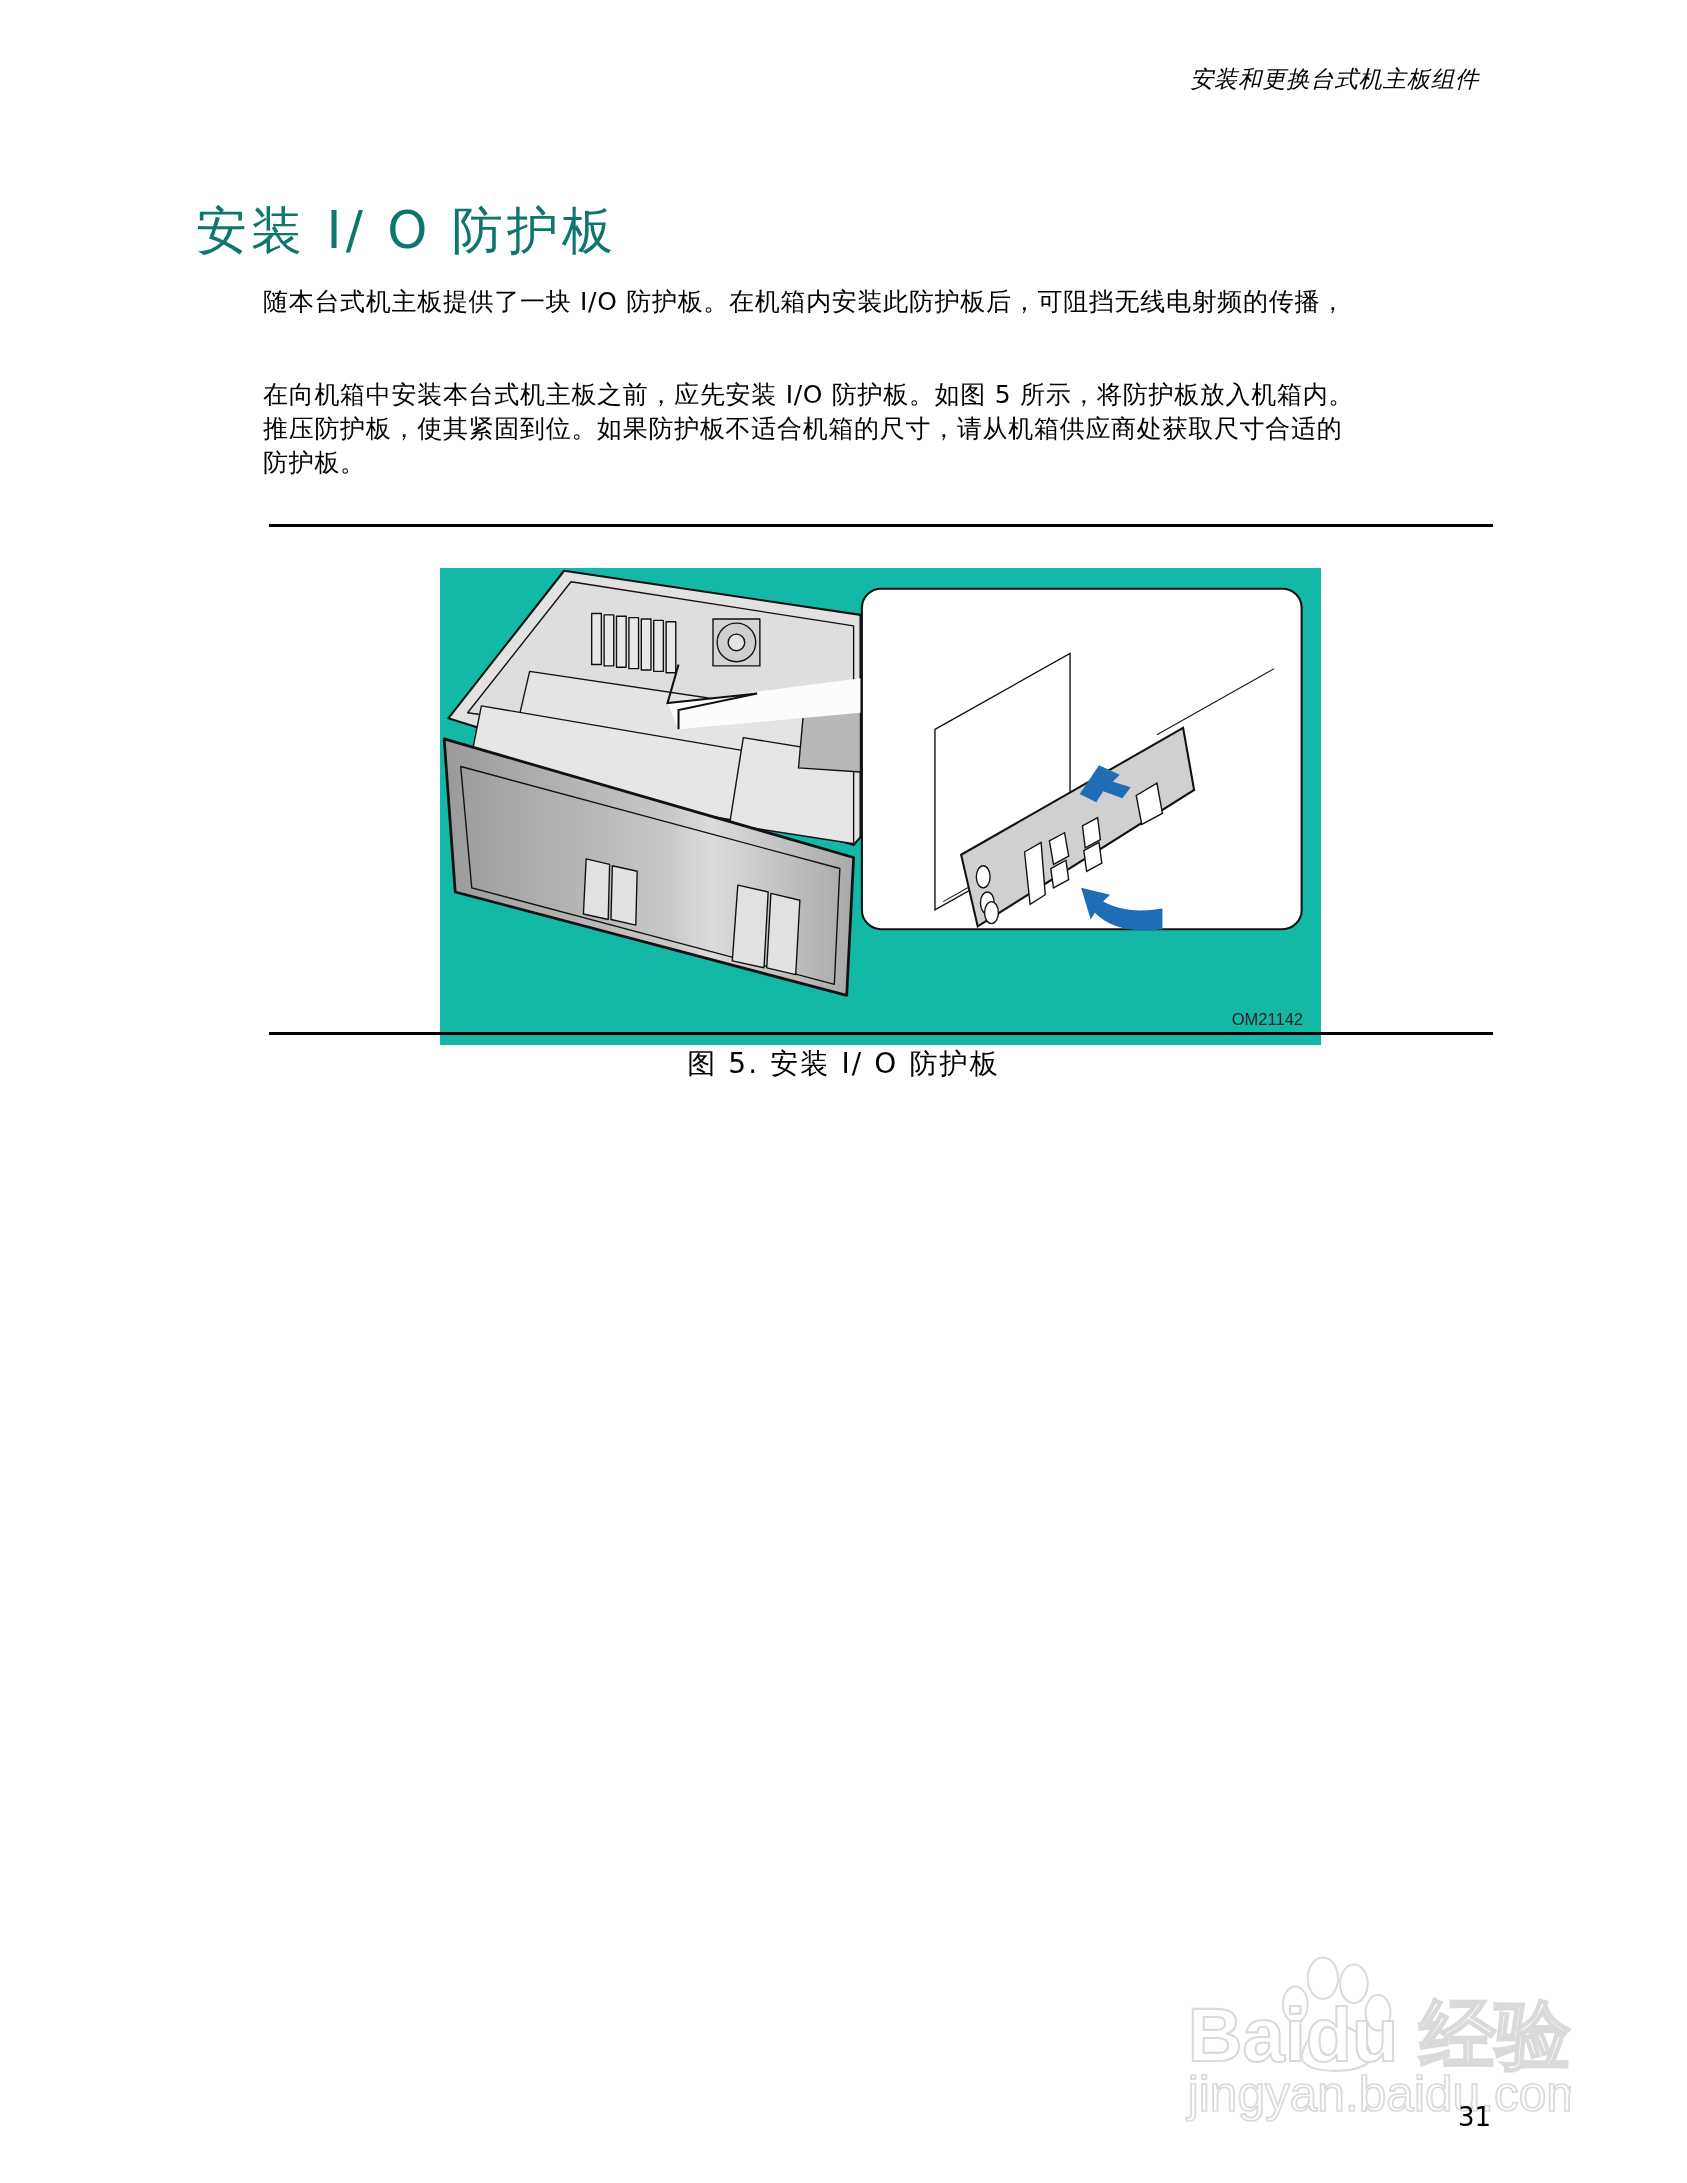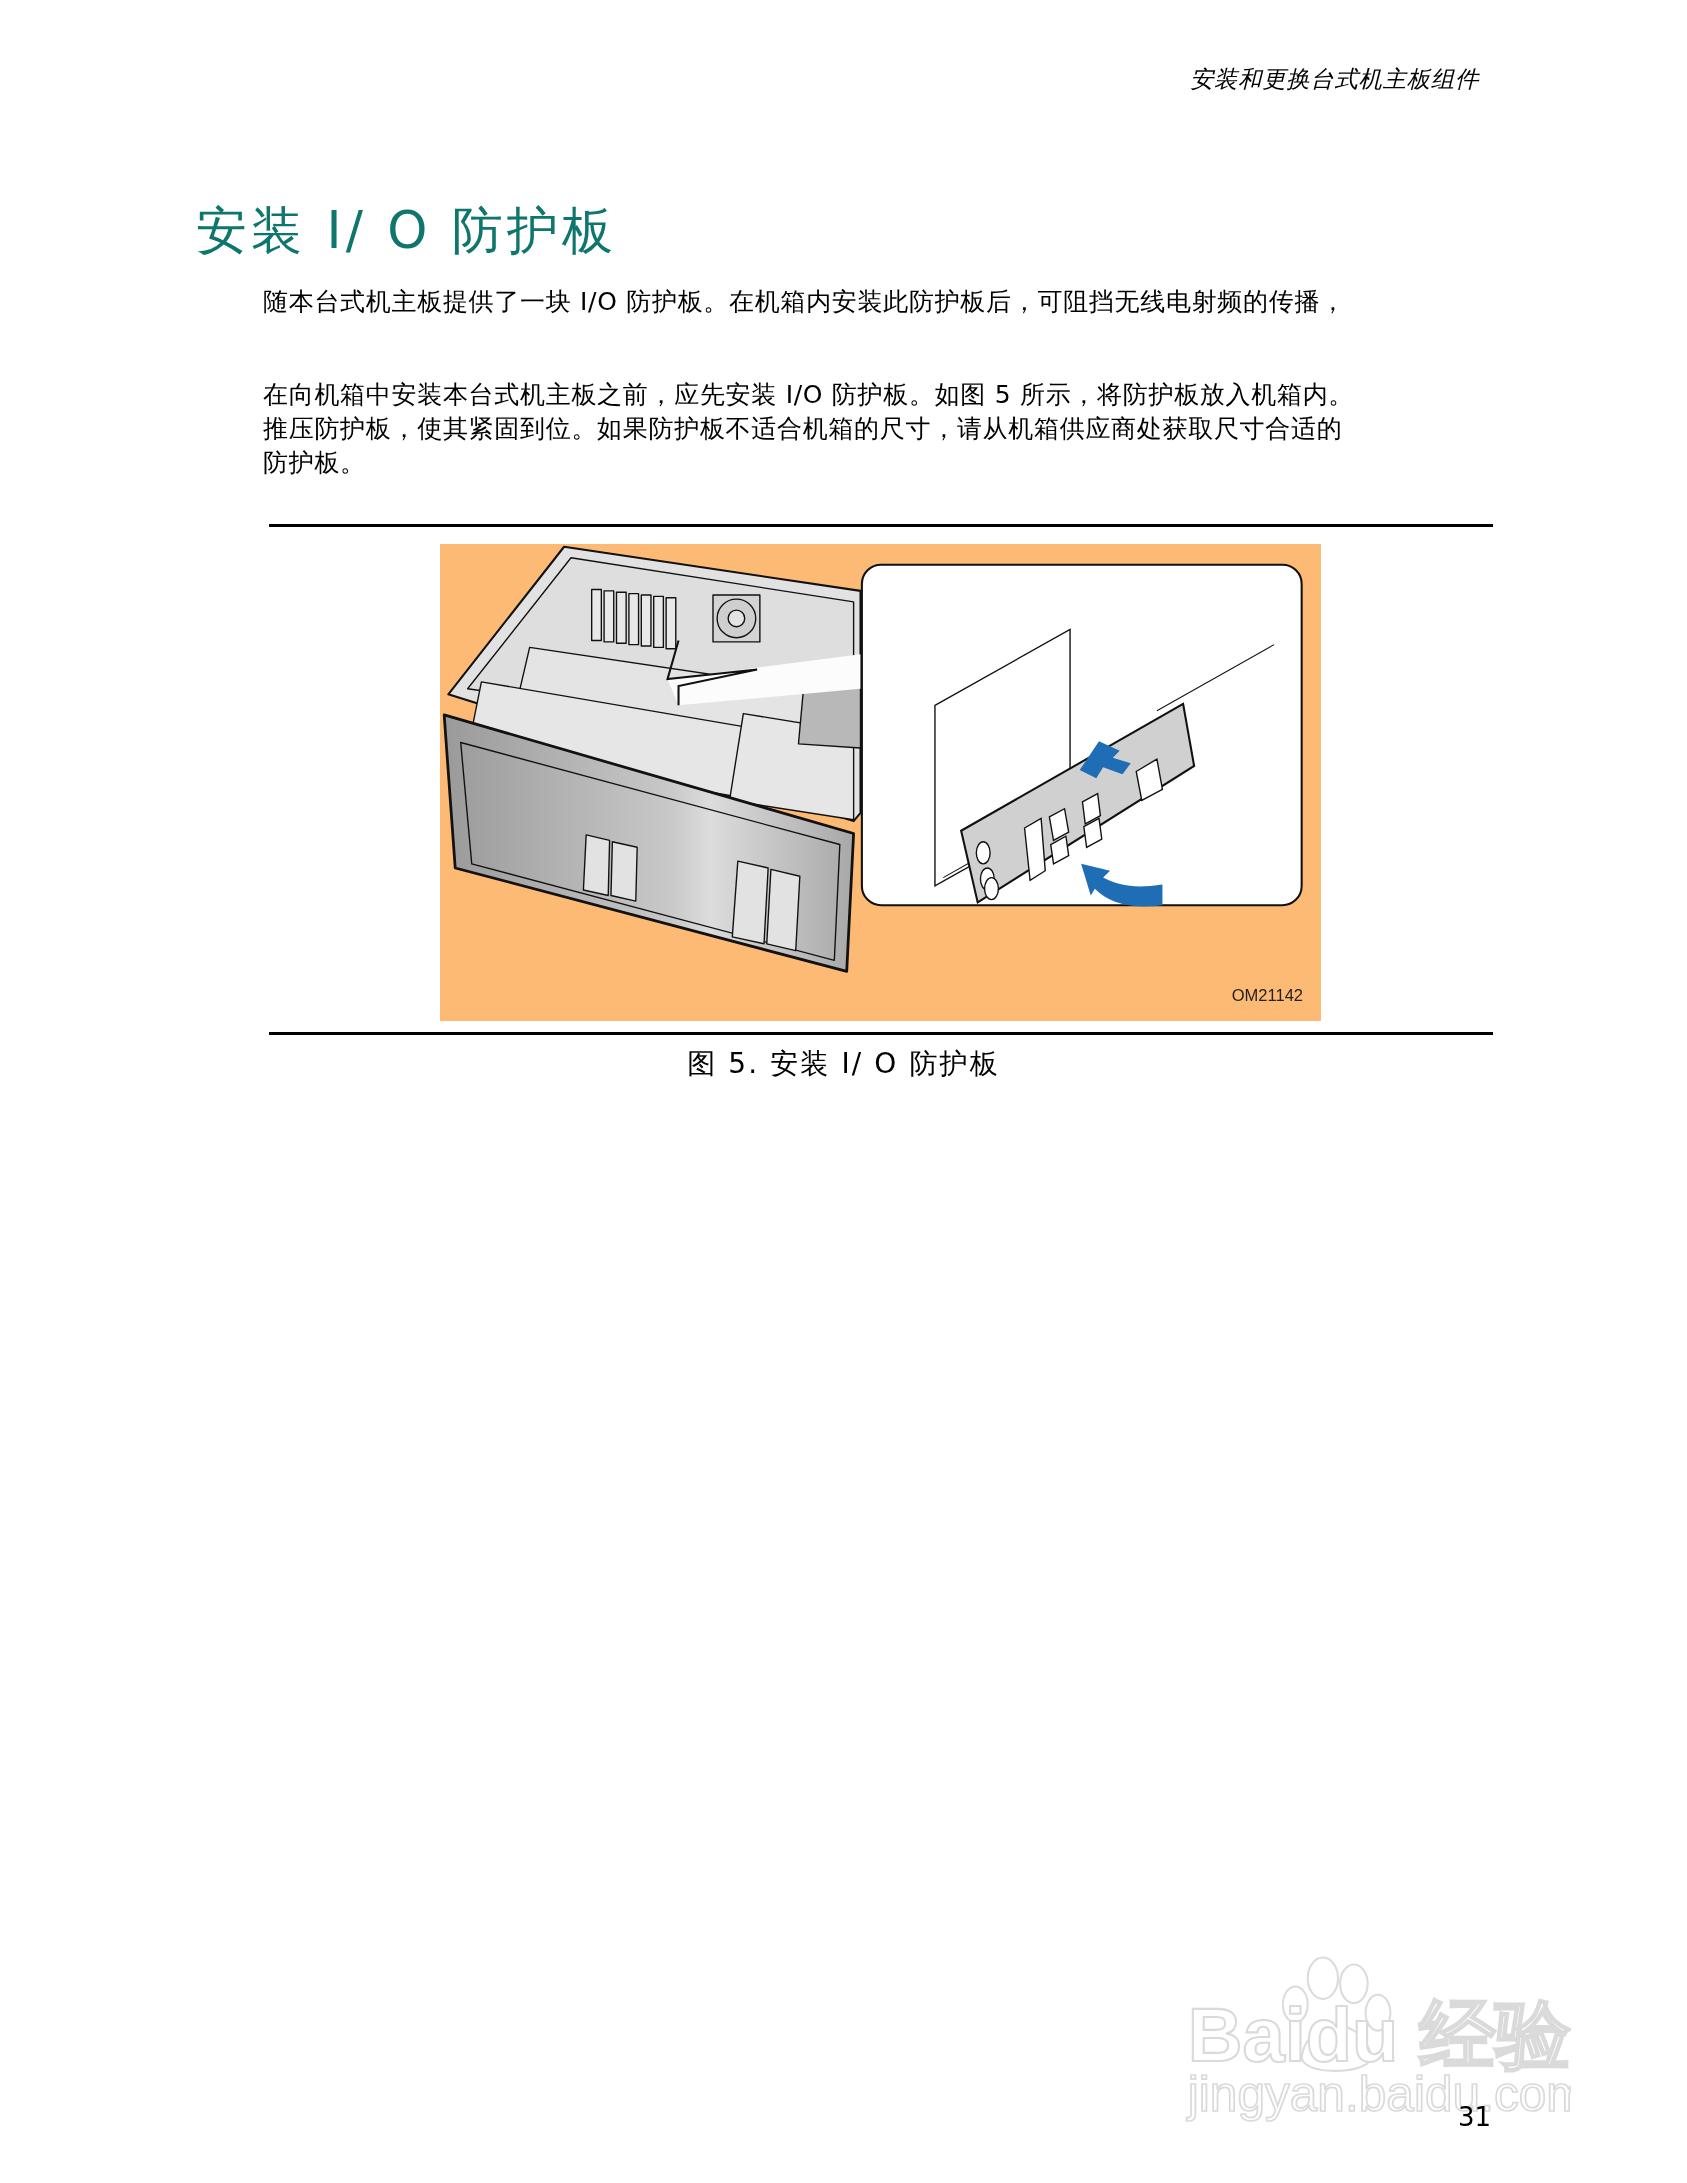--- a/index.html
+++ b/index.html
@@ -6,21 +6,21 @@
   body { width:1687px; height:2183px; position:relative; overflow:hidden;
          font-family:"DejaVu Sans","Liberation Sans",sans-serif; color:#000; }
   .running-header { position:absolute; right:208px; top:63px; font-size:23.4px; letter-spacing:0.7px;font-style:italic; }
   .section-title { position:absolute; left:196px; top:197px; font-size:51px; color:#0f766e; letter-spacing:4.1px; font-weight:normal; margin:0; }
   .para { position:absolute; left:263px; width:1185px; font-size:25px; line-height:34px; margin:0; letter-spacing:0.7px; }
   .p1 { top:285px; }
   .p2 { top:378px; }
   .rule { position:absolute; left:269px; width:1224px; height:2.8px; background:#000; }
   .rule-top { top:524px; }
   .rule-bottom { top:1032px; }
-  .figure { position:absolute; left:440px; top:544px; width:881px; height:477px; background:#fdba74; }
+  .figure { position:absolute; left:440px; top:568px; width:881px; height:477px; background:#14b8a6; }
   .figure svg { display:block; }
   .figure-id { position:absolute; right:18px; bottom:16.5px; font-family:"Liberation Sans",sans-serif; font-size:16.5px; color:#222; }
   .caption { position:absolute; left:0; width:1687px; text-align:center; top:1045px; font-size:28px; letter-spacing:2.1px; }
   .watermark { position:absolute; left:1185px; top:1930px; width:386px; height:193px; opacity:0.9; }
   .page-number { position:absolute; left:1458px; top:2102px; font-size:26px; }
 </style>
 </head>
 <body>
 
 <div class="running-header">安装和更换台式机主板组件</div>

